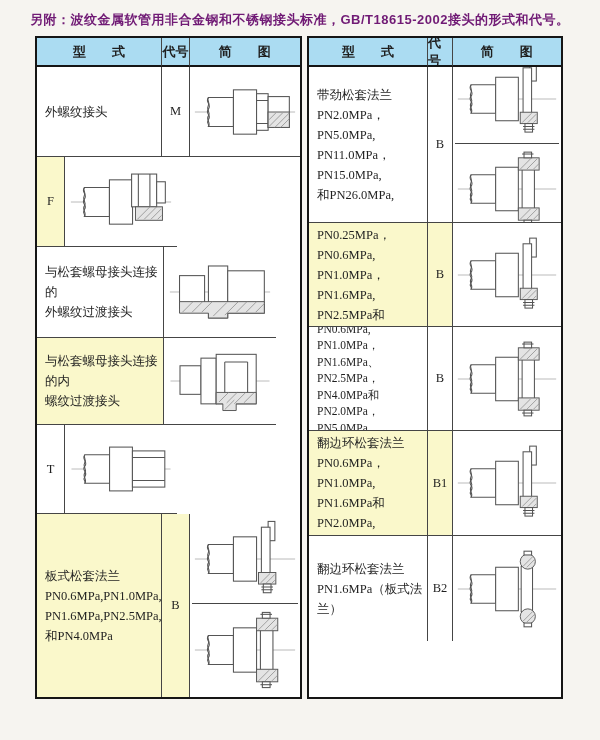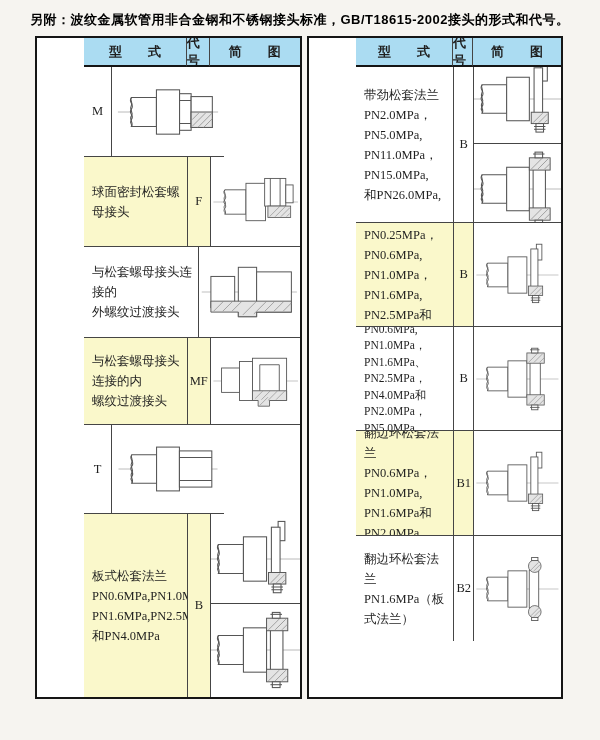--- a/index.html
+++ b/index.html
@@ -10,34 +10,33 @@
     color:#1f1f1f;
     position:relative;
     overflow:hidden;
   }
   .title{
     font-family:"Liberation Sans","DejaVu Sans",sans-serif;
     font-weight:bold;
     font-size:13px;
     margin:11px 0 0 30px;
     letter-spacing:.5px;
-    color:#000000;
+    color:#701a75;
   }
   .tables{
     display:flex;
     gap:5px;
     margin:7px 0 0 35px;
   }
   .tbl{
     border:2px solid #151515;
     background:#fff;
     box-sizing:border-box;
     display:flex;
     flex-direction:column;
-    padding-left:47px;
   }
   .tbl-left{width:267px;}
   .tbl-right{width:256px;}
   .row{display:flex;}
   .cell{
     box-sizing:border-box;
     border-right:1px solid #454545;
     border-bottom:1px solid #454545;
     overflow:hidden;
   }
@@ -177,30 +176,30 @@
 <div class="tables">
 
   <div class="tbl tbl-left">
     <div class="row hdr">
       <div class="cell c-type">型　　式</div>
       <div class="cell c-code">代号</div>
       <div class="cell c-diag last">简　　图</div>
     </div>
 
     <div class="row" style="height:90px">
+      <div class="cell c-type type">外螺纹接头</div>
       <div class="cell c-code code">M</div>
       <div class="cell c-diag diag last">
         <svg class="dsvg" width="106" height="82" viewBox="0 0 110 84">
             <use href="#sym-male-thread"></use>
           </svg>
       </div>
     </div>
 
     <div class="row" style="height:90px">
-      <div class="cell c-type type hl">球面密封松套螺母接头</div>
       <div class="cell c-code code hl">F</div>
       <div class="cell c-diag diag last">
         <svg class="dsvg" width="106" height="82" viewBox="0 0 110 84">
             <use href="#sym-swivel-nut"></use>
           </svg>
       </div>
     </div>
 
     <div class="row" style="height:91px">
       <div class="cell c-type type">与松套螺母接头连接的
@@ -208,21 +207,20 @@
       <div class="cell c-diag diag last">
         <svg class="dsvg" width="106" height="82" viewBox="0 0 110 84">
             <use href="#sym-nipple"></use>
           </svg>
       </div>
     </div>
 
     <div class="row" style="height:87px">
       <div class="cell c-type type hl">与松套螺母接头连接的内
 螺纹过渡接头</div>
-      <div class="cell c-code code hl">MF</div>
       <div class="cell c-diag diag last">
         <svg class="dsvg" width="106" height="80" viewBox="0 0 110 84">
             <use href="#sym-nipple-f"></use>
           </svg>
       </div>
     </div>
 
     <div class="row" style="height:89px">
       <div class="cell c-code code">T</div>
       <div class="cell c-diag diag last">

